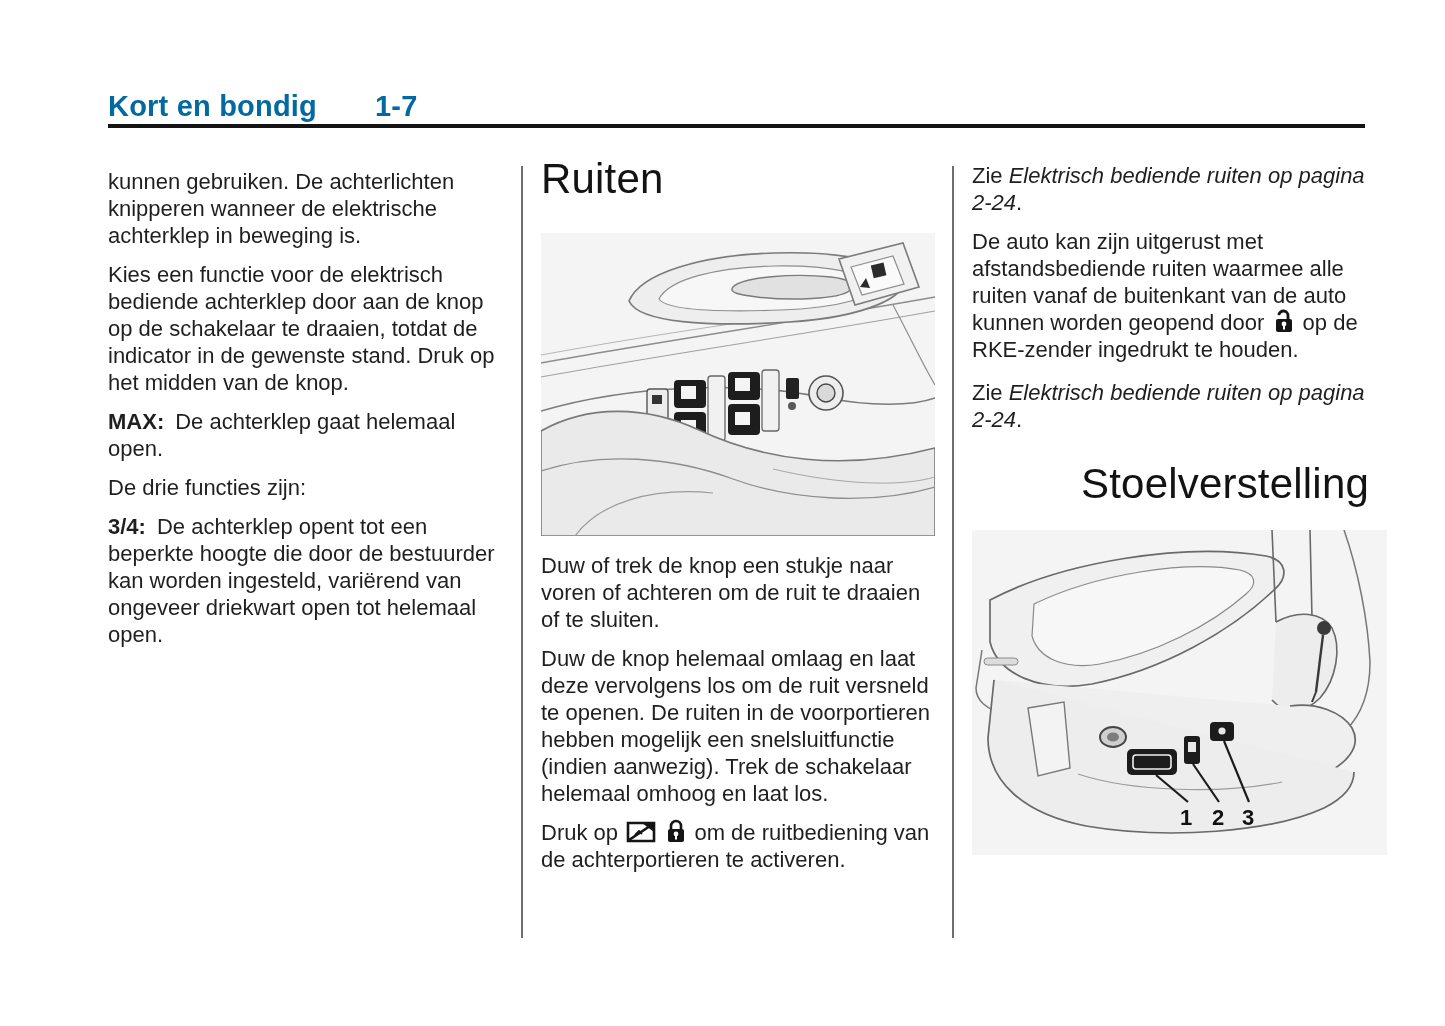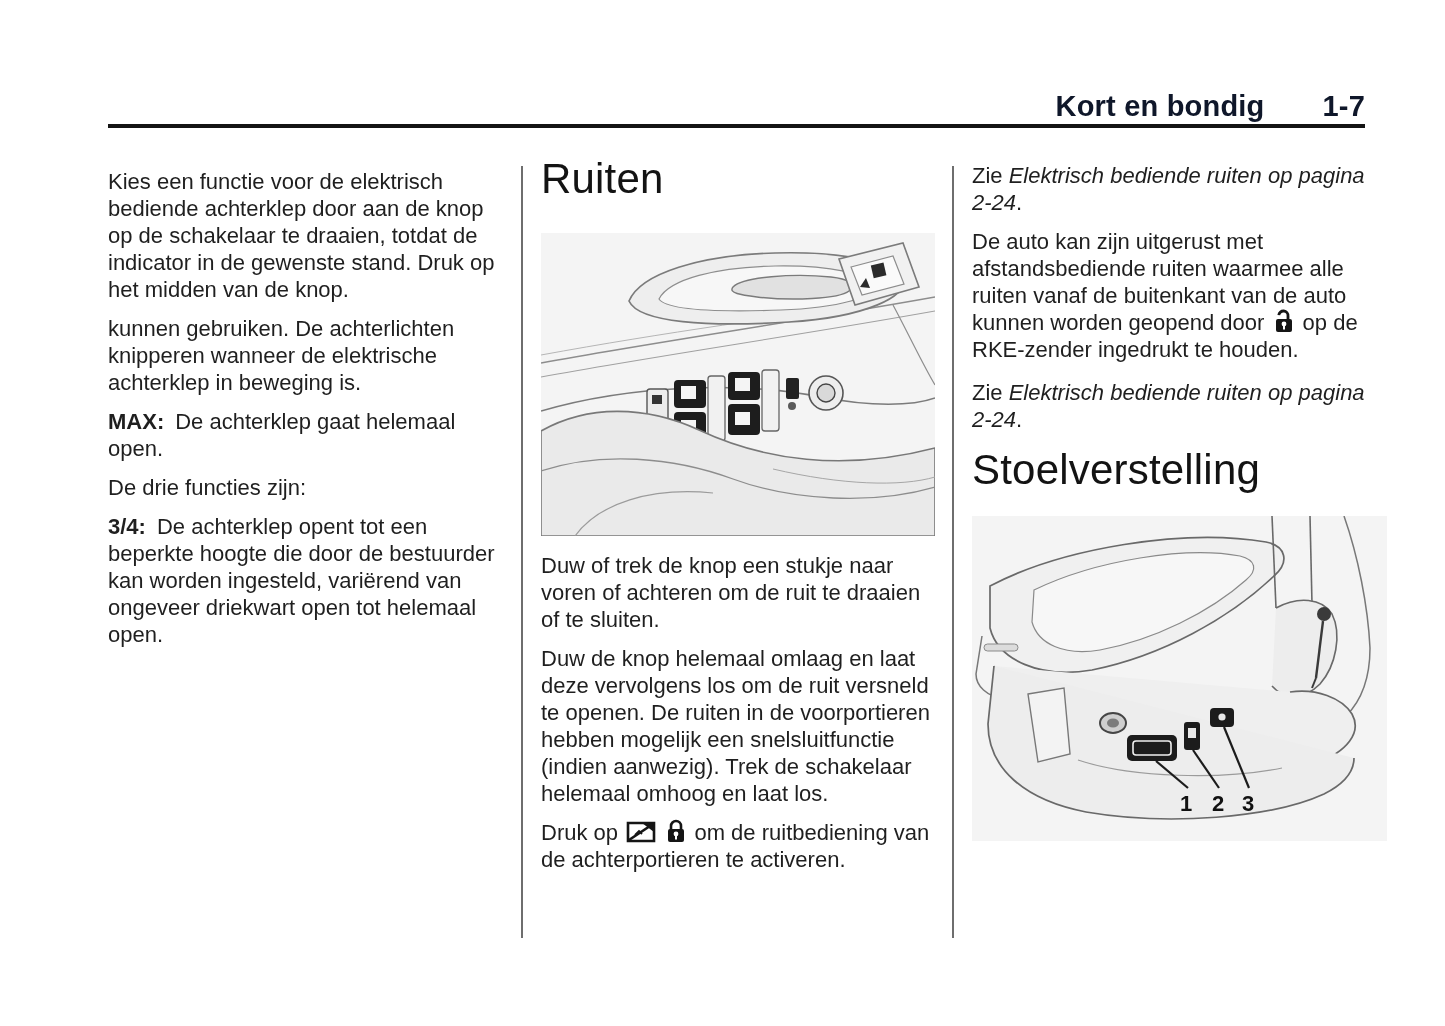--- a/index.html
+++ b/index.html
@@ -3,22 +3,22 @@
 <meta charset="utf-8">
 <style>
   html,body{margin:0;padding:0;background:#ffffff;}
   body{
     width:1445px;height:1026px;position:relative;overflow:hidden;
     font-family:"Liberation Sans","DejaVu Sans",sans-serif;
     color:#1f1f1f;-webkit-font-smoothing:antialiased;
   }
   .page{position:absolute;inset:0;}
   
-  .header{position:absolute;left:108px;top:90px;width:1257px;text-align:right;
-    font-size:29px;font-weight:bold;letter-spacing:.2px;color:#0f172a;}
+  .header{position:absolute;left:108px;top:90px;width:1257px;text-align:left;
+    font-size:29px;font-weight:bold;letter-spacing:.2px;color:#0369a1;}
   .header .pagenum{margin-left:58px;}
   .header-rule{position:absolute;left:108px;top:124px;width:1257px;height:4px;background:#141414;}
   
   .vdivider{position:absolute;top:166px;height:772px;width:2px;background:#6e6e6e;}
   .vd1{left:521px;} .vd2{left:952px;}
   
   .col{position:absolute;font-size:22px;line-height:27px;}
   .col1{left:108px;top:168px;width:388px;}
   .col2{left:541px;top:160px;width:394px;}
   .col3{left:972px;top:162px;width:397px;}
@@ -41,22 +41,22 @@
 
   <div class="header">
     <span>Kort en bondig</span><span class="pagenum">1-7</span>
   </div>
   <div class="header-rule"></div>
 
   <div class="vdivider vd1"></div>
   <div class="vdivider vd2"></div>
 
   <div class="col col1">
+    <p>kunnen gebruiken. De achterlichten knipperen wanneer de elektrische achterklep in beweging is.</p>
     <p>Kies een functie voor de elektrisch bediende achterklep door aan de knop op de schakelaar te draaien, totdat de indicator in de gewenste stand. Druk op het midden van de knop.</p>
-    <p>kunnen gebruiken. De achterlichten knipperen wanneer de elektrische achterklep in beweging is.</p>
     <p><span class="term">MAX:</span><span>De achterklep gaat helemaal open.</span></p>
     <p>De drie functies zijn:</p>
     <p><span class="term">3/4:</span><span>De achterklep opent tot een beperkte hoogte die door de bestuurder kan worden ingesteld, variërend van ongeveer driekwart open tot helemaal open.</span></p>
   </div>
 
   <div class="col col2">
     <h1 class="h-large" style="margin:0;">Ruiten</h1>
 
     <div class="figure fig-door">
       <svg viewBox="0 0 394 303">
@@ -149,21 +149,21 @@
         <rect x="11" y="15.5" width="2" height="5" fill="#ffffff"></rect>
       </svg>
       <span>op de RKE-zender ingedrukt te houden.</span>
     </p>
 
     <p style="margin-top:16px;">
       <span>Zie</span>
       <span class="ref-italic">Elektrisch bediende ruiten op pagina 2-24</span><span>.</span>
     </p>
 
-    <h1 class="h-large" style="margin-top:18px;">Stoelverstelling</h1>
+    <h1 class="h-large" style="margin-top:32px;text-align:right;">Stoelverstelling</h1>
 
     <div class="figure fig-seat">
       <svg viewBox="0 0 415 325">
         <rect width="415" height="325" fill="#f4f4f4"></rect>
 
         <g>
           <path d="M18,70 C90,32 212,12 294,26 C314,30 318,46 302,60 C258,102 190,140 120,154 C68,163 26,144 18,112 Z" fill="#f0f0f0" stroke="#696969" stroke-width="1.7"></path>
           <path d="M62,74 C124,44 214,30 268,40 C284,44 286,54 274,64 C238,96 182,124 128,134 C92,140 66,128 60,106 Z" fill="#f7f7f7" stroke="#8a8a8a" stroke-width="1.2"></path>
           <path d="M10,120 L4,158 C4,170 14,180 34,184" stroke="#787878" fill="none" stroke-width="1.5"></path>
           <rect x="12" y="128" width="34" height="7" rx="3.5" fill="#dcdcdc" stroke="#8a8a8a" stroke-width="1"></rect>

